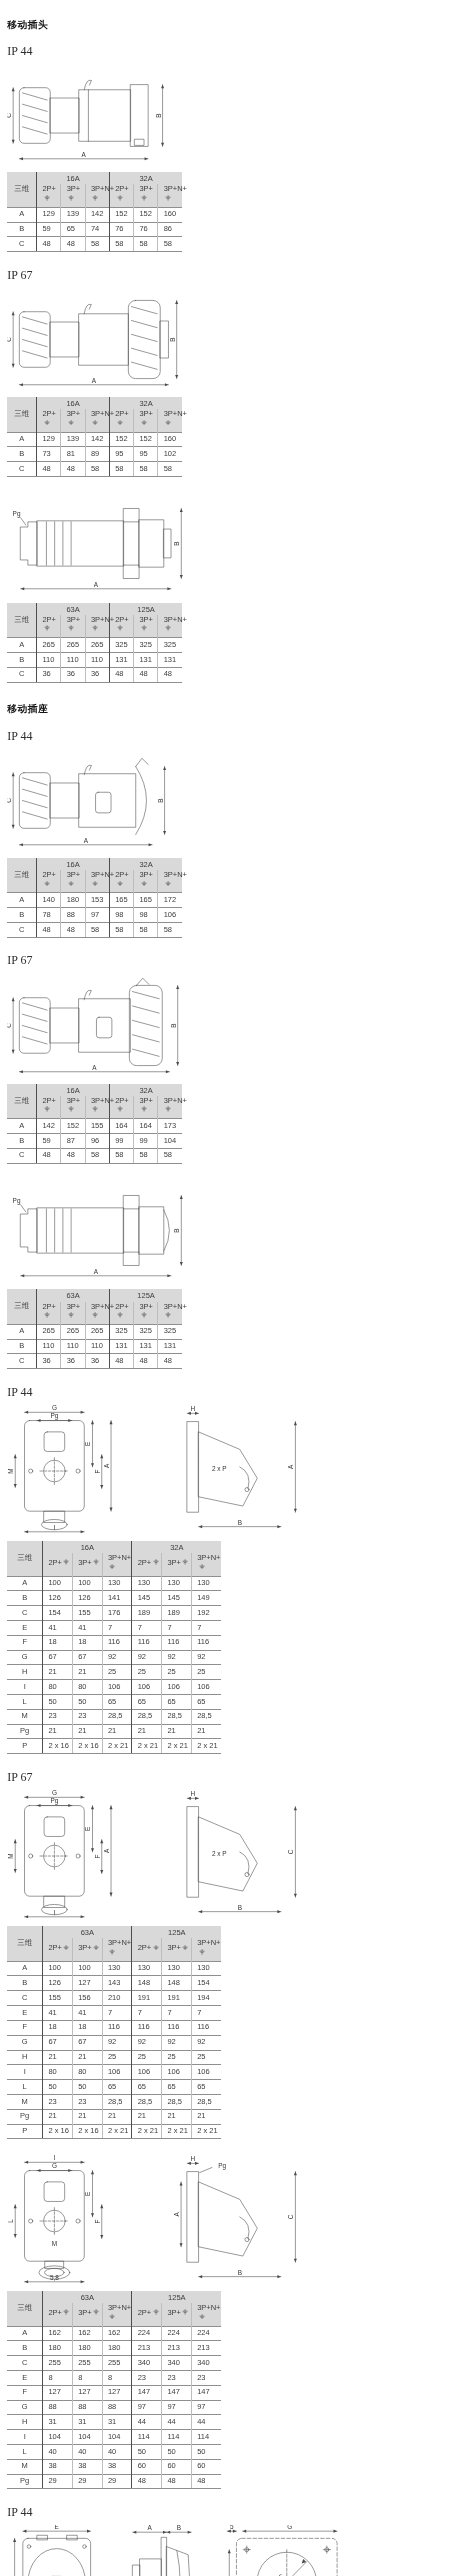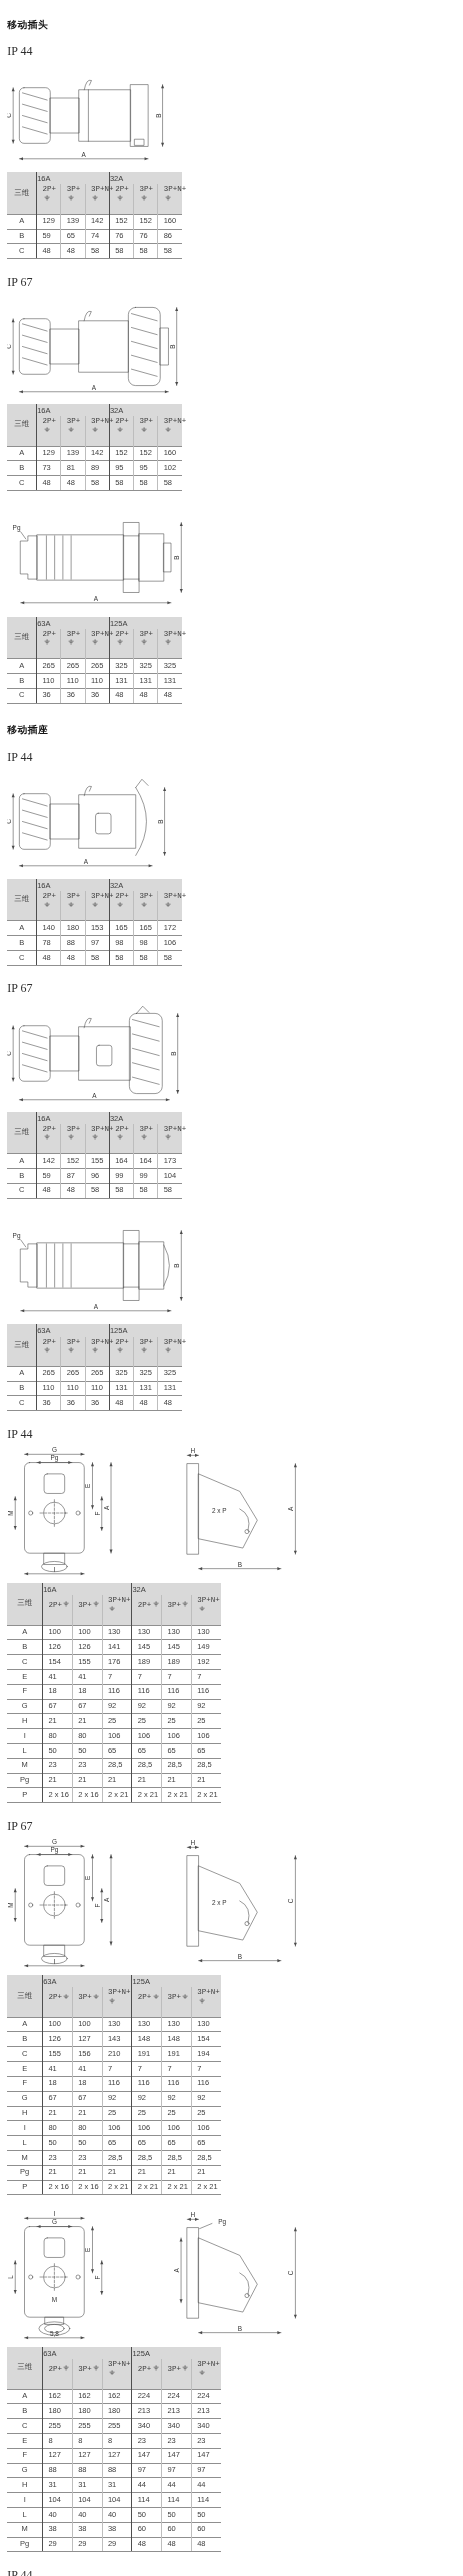--- a/index.html
+++ b/index.html
@@ -12,22 +12,22 @@
   svg.tech{display:block;}
   svg.tech text{font-family:"Liberation Sans",sans-serif;font-size:12.5px;fill:#333;stroke:none;}
   .dim-table{border-collapse:collapse;margin:6.2px 0 15.5px;table-layout:fixed;}
   .dim-table.narrow{width:175px;}
   .dim-table.wide{width:214px;}
   .dim-table th,.dim-table td{font-weight:400;font-size:7.5px;color:#3d3d3d;padding:2.6px 2.1px 2.6px 5.2px;text-align:left;vertical-align:middle;line-height:1.15;}
   .dim-table .lab{text-align:center;padding:2.6px 1px;}
   .dim-table.narrow .lab{width:27px;}
   .dim-table.wide .lab{width:33px;}
   .dim-table thead th{background:#d9d9d9;}
-  .dim-table .grp{text-align:left;padding:3.1px 0 0.5px;}
-  .dim-table thead .sub{padding-top:1px;padding-bottom:11px;font-family:Liberation Mono, monospace;}
+  .dim-table .grp{text-align:center;padding:3.1px 0 0.5px;}
+  .dim-table thead .sub{padding-top:1px;padding-bottom:4px;}
   .dim-table tbody td{border-top:0.5px solid #8f8f8f;}
   .dim-table tbody tr:last-child td{border-bottom:0.5px solid #8f8f8f;}
   .dim-table .c0,.dim-table .c3,.dim-table .g1,.dim-table .g2{border-left:1px solid #4e4e4e;}
   .dim-table .c1,.dim-table .c2,.dim-table .c4,.dim-table .c5{border-left:0.5px solid #bdbdbd;}
   .earth{margin-left:1.5px;vertical-align:-0.5px;}
 </style>
 </head>
 <body>
 
 <div id="page">

